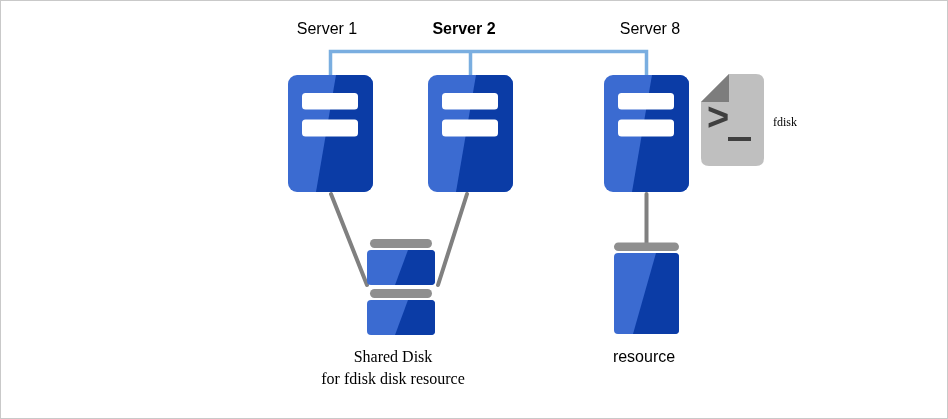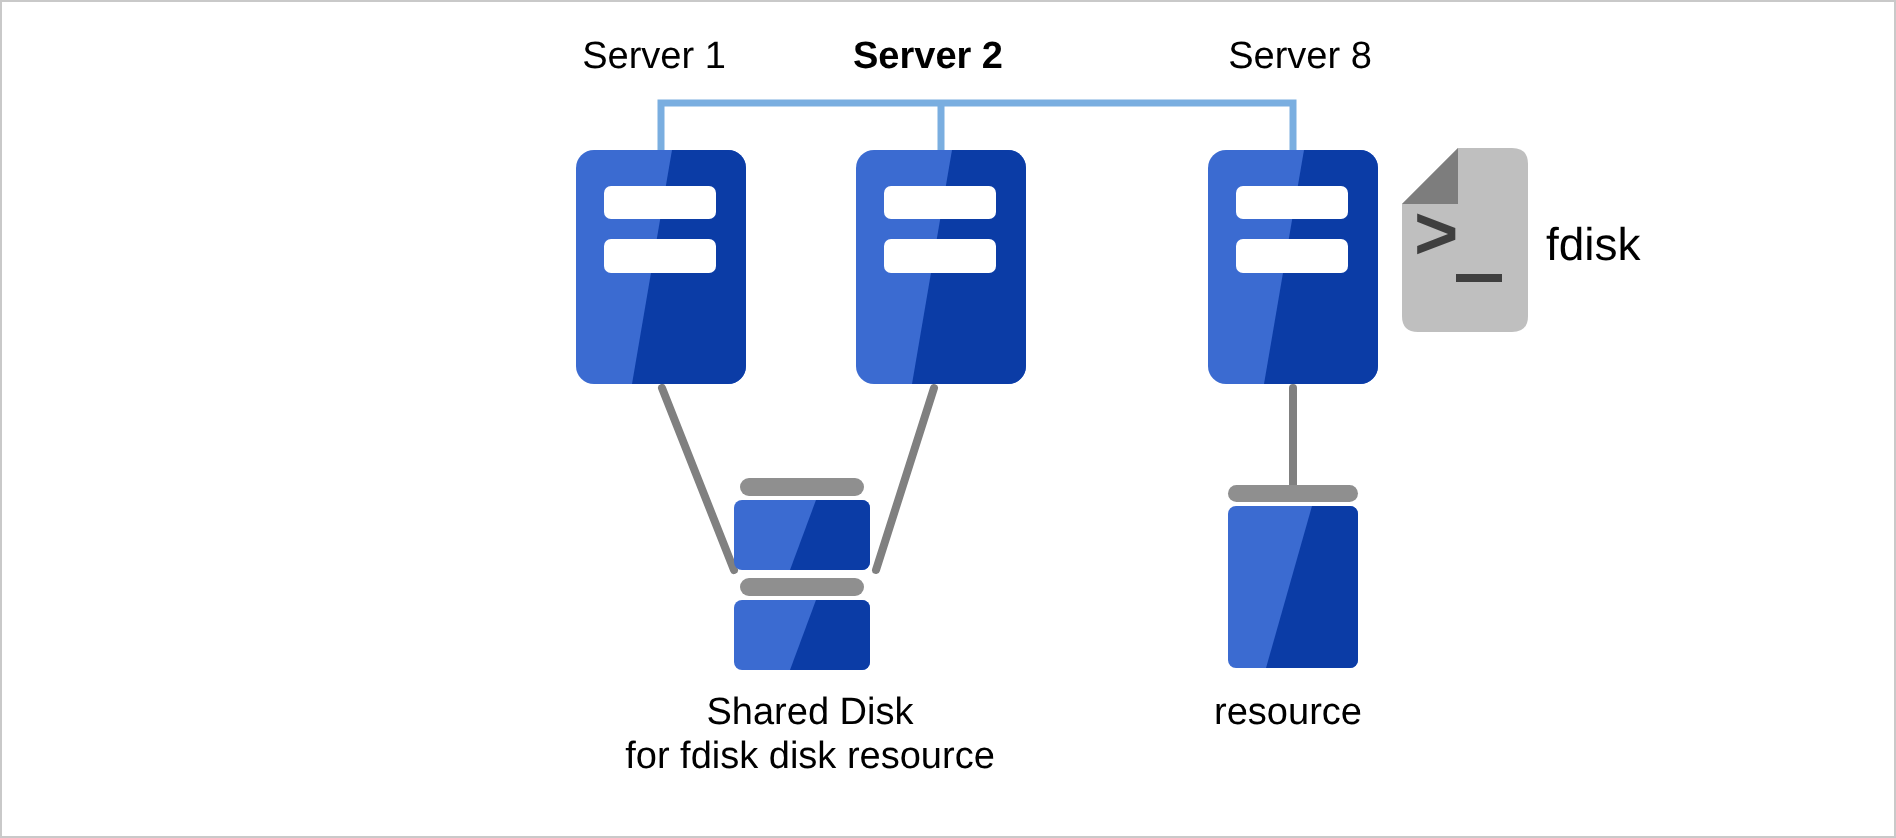--- a/index.html
+++ b/index.html
@@ -30,26 +30,26 @@
   .f-dark{fill:var(--icon-dark);}
   .f-cap{fill:var(--cap-gray);}
   .gray-link{stroke:var(--line-gray);stroke-width:4;stroke-linecap:round;fill:none;}
   .conn{stroke:var(--conn-blue);stroke-width:3.5;fill:none;}
   .prompt-glyph{
     font-family:"Liberation Sans", sans-serif;
     font-weight:700;font-size:38px;fill:var(--prompt-dark);
   }
   .lbl{
     position:absolute;
-    font-size:19px;line-height:22px;
+    font-size:16px;line-height:22px;
     white-space:nowrap;
     transform:translateX(-50%);
     text-align:center;
   }
-  .lbl-left{position:absolute;font-size:23px;line-height:22px;white-space:nowrap;}
+  .lbl-left{position:absolute;font-size:12px;line-height:22px;white-space:nowrap;font-family:Liberation Serif, serif;}
   .caption span{display:block;}
 </style>
 </head>
 <body>
 
 <div class="canvas">
 
   <svg class="diagram-svg" width="948" height="419" viewBox="0 0 948 419">
     <defs>
       <clipPath id="srvClip">
@@ -116,21 +116,21 @@
       <rect x="27" y="63" width="23" height="4" fill="var(--prompt-dark)"></rect>
     </g>
   </svg>
 
   <div class="lbl" style="left:326px;top:17px;">Server 1</div>
   <div class="lbl" style="left:463px;top:17px;font-weight:bold;">Server 2</div>
   <div class="lbl" style="left:649px;top:17px;">Server 8</div>
 
   <div class="lbl-left" style="left:772px;top:110px;">fdisk</div>
 
-  <div class="lbl caption" style="left:404px;top:345px;">
+  <div class="lbl caption" style="left:392px;top:345px;font-family:Liberation Serif, serif;">
     <span>Shared Disk</span>
     <span>for fdisk disk resource</span>
   </div>
 
   <div class="lbl caption" style="left:643px;top:345px;">
     <span>resource</span>
   </div>
 
 </div>
 

